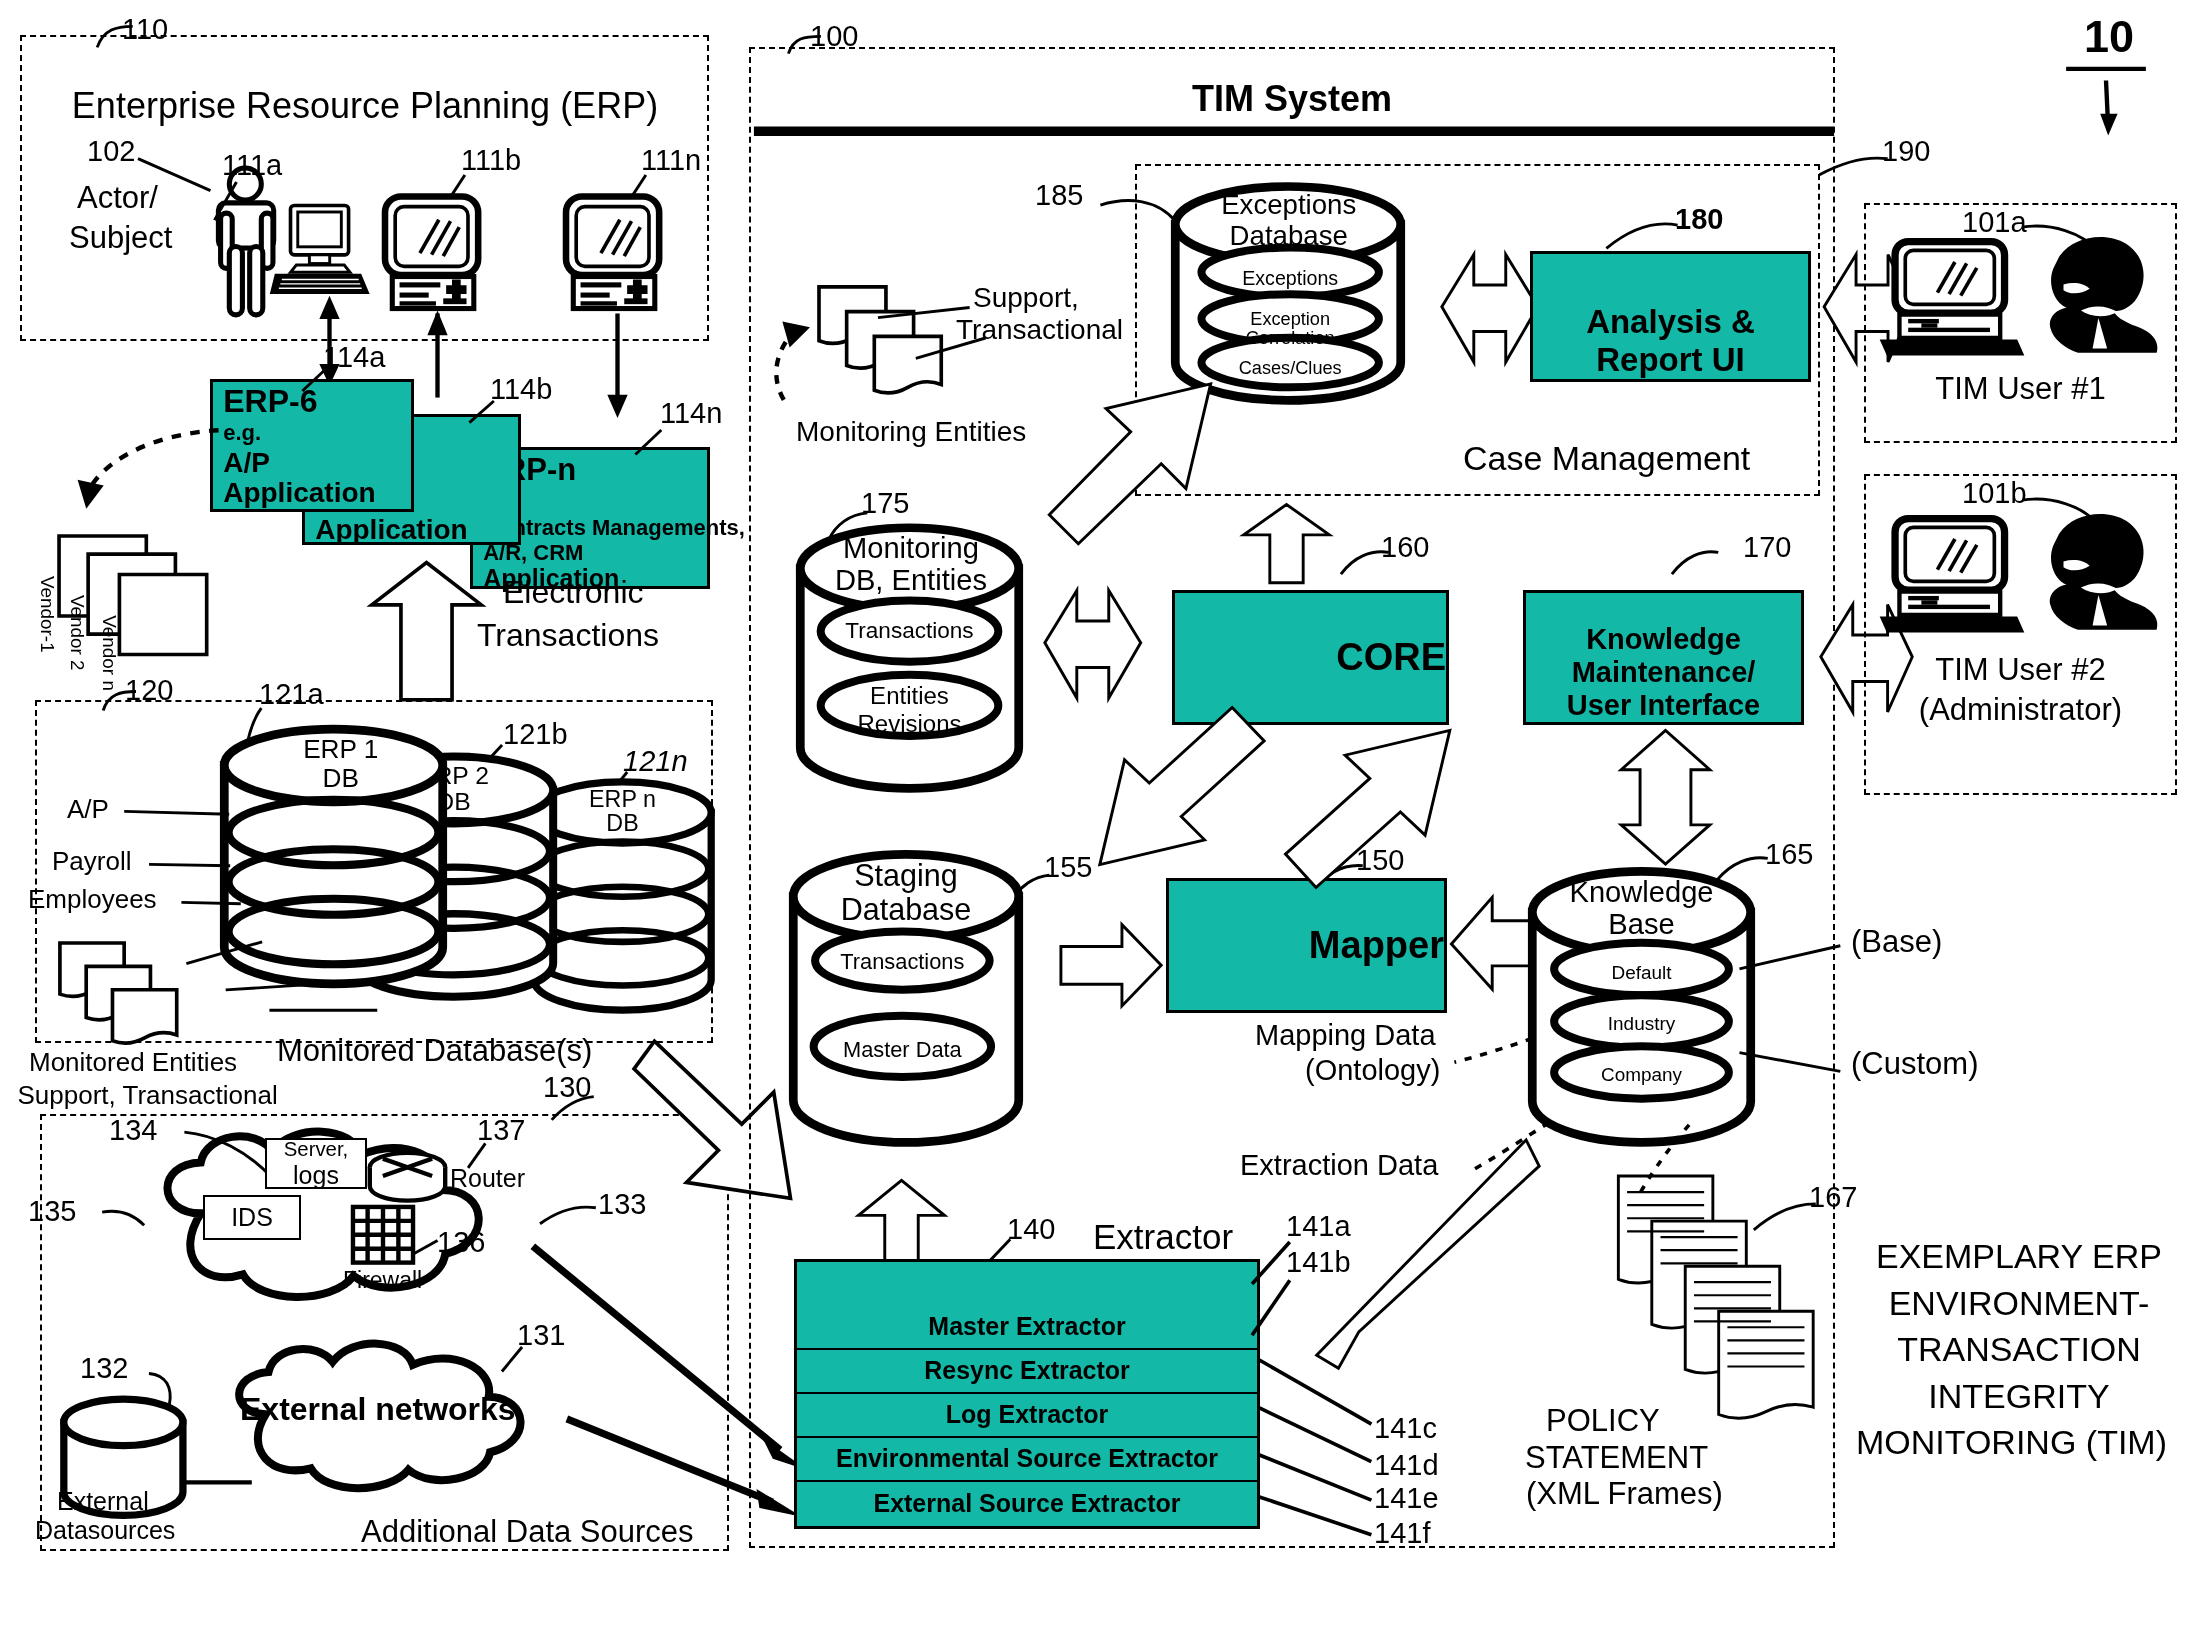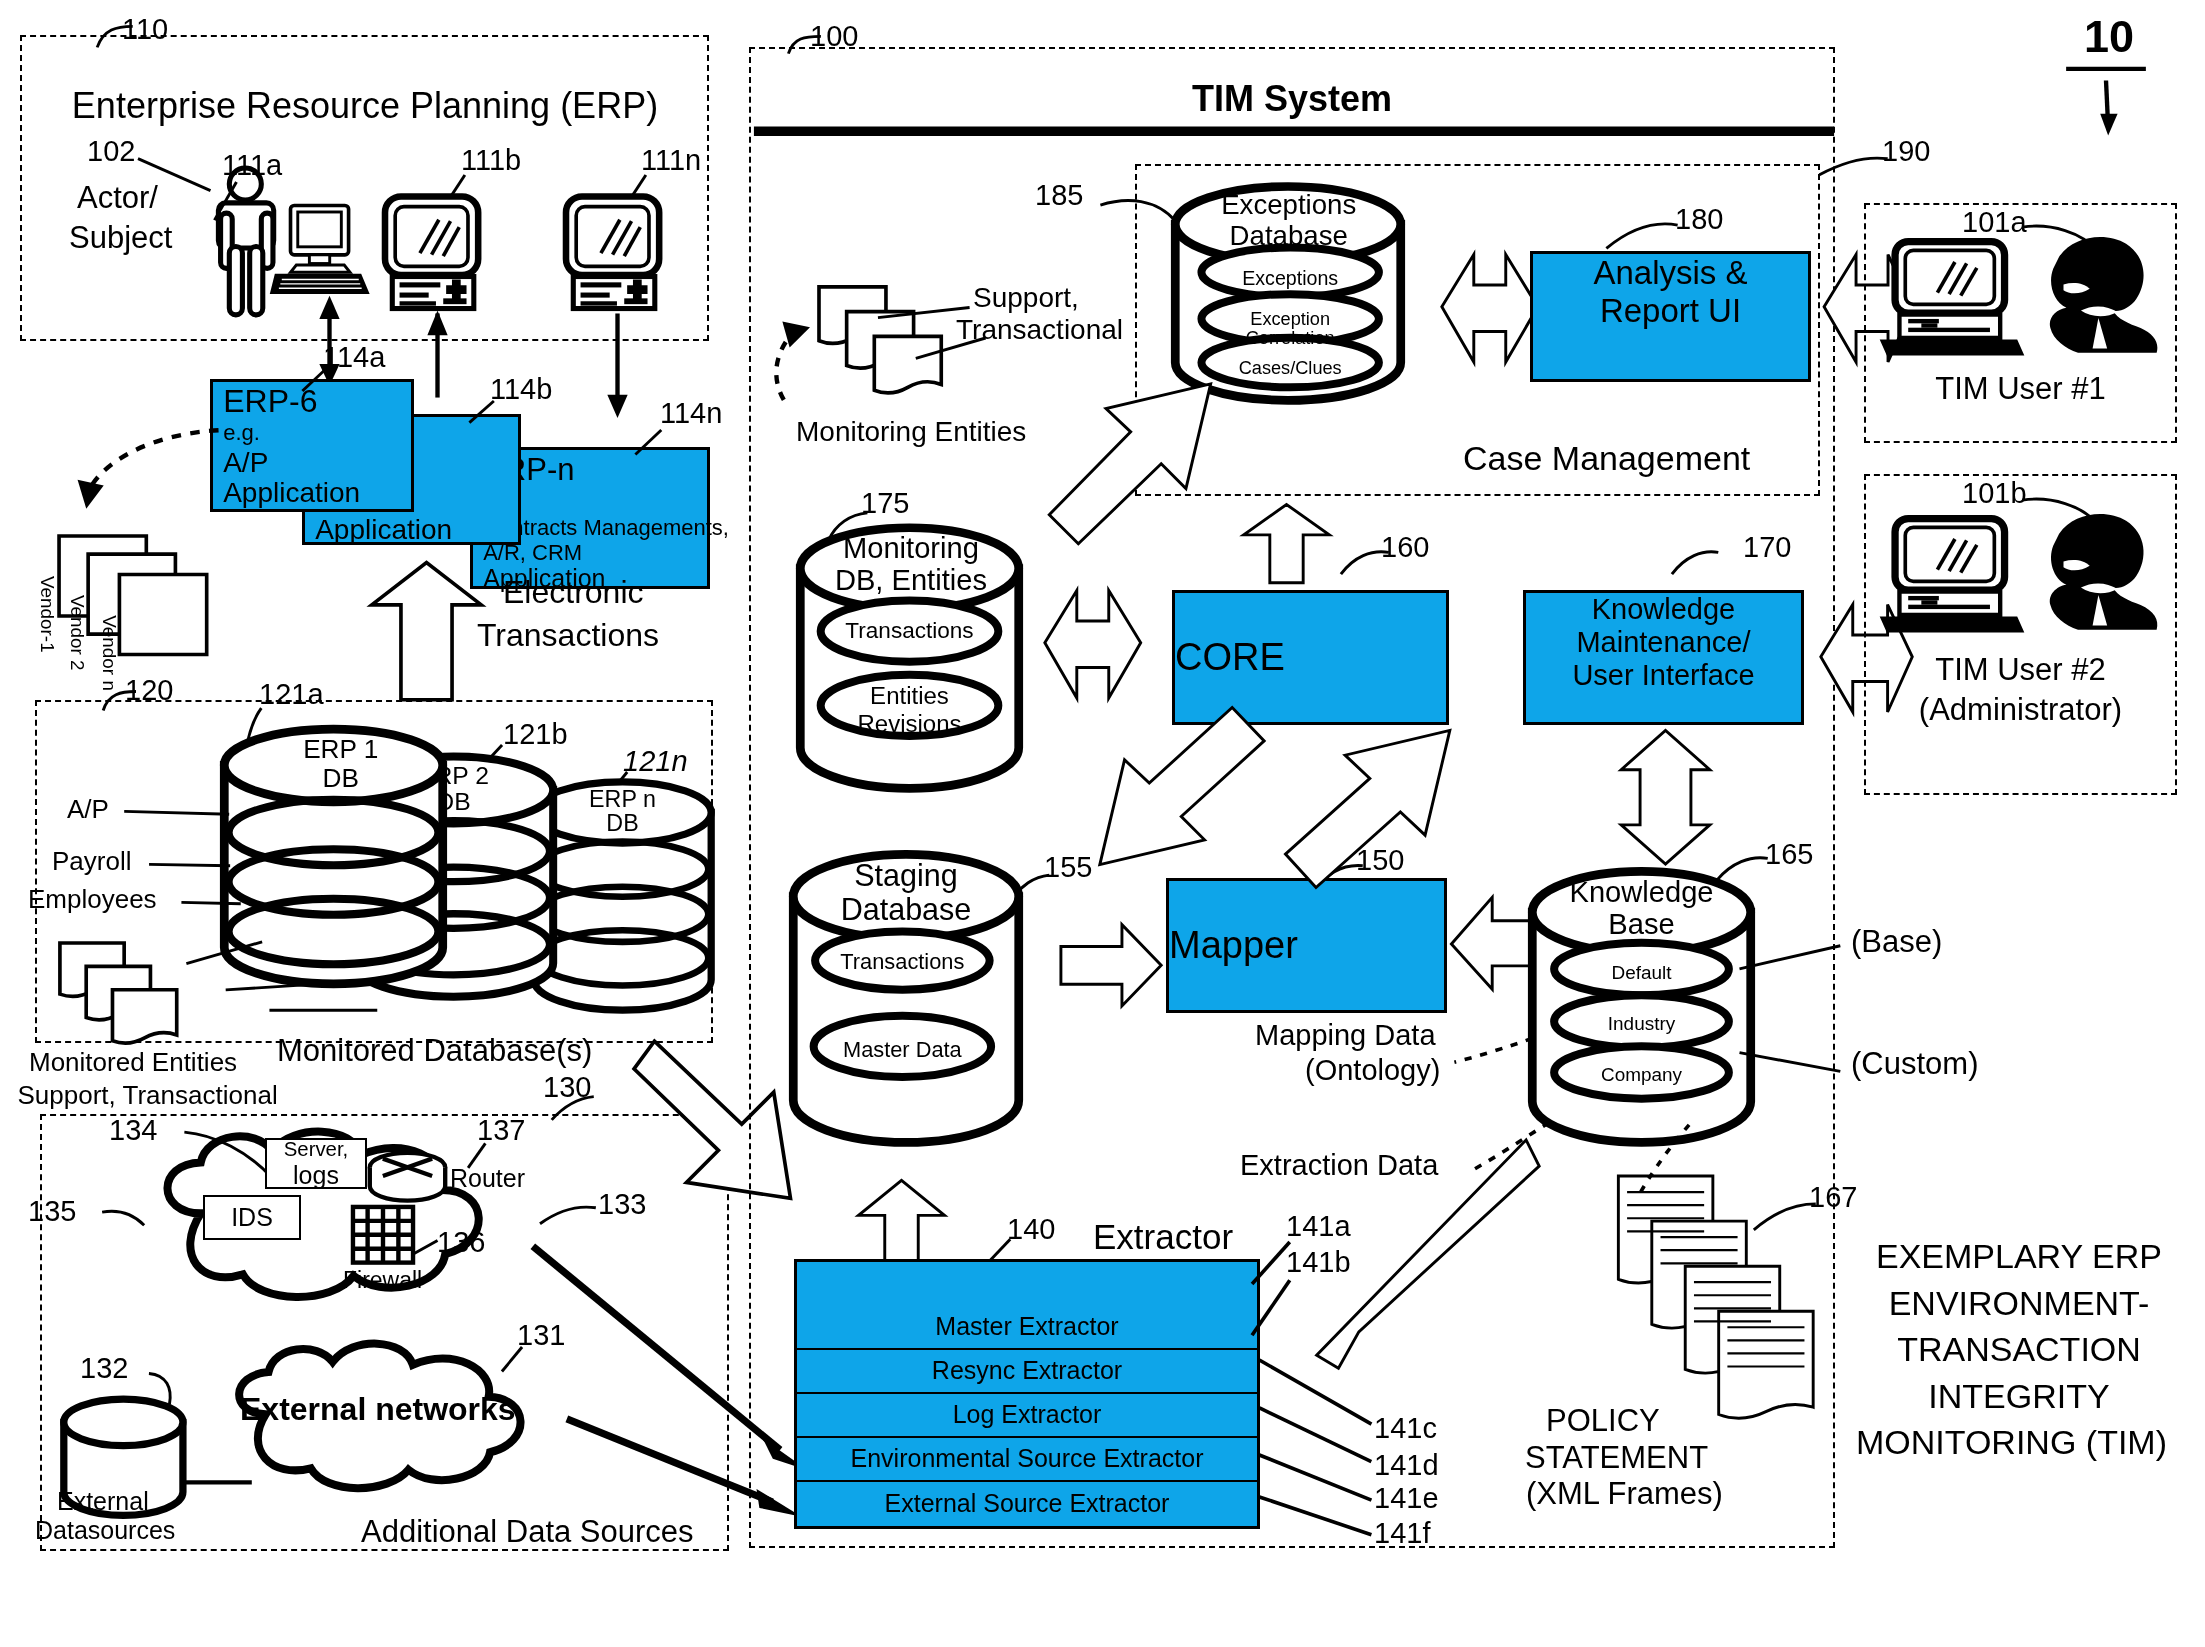--- a/index.html
+++ b/index.html
@@ -3,22 +3,22 @@
 <meta charset="utf-8">
 <style>
   html,body{margin:0;padding:0;background:#fff;}
   body{width:2205px;height:1648px;position:relative;
        font-family:"Liberation Sans", sans-serif;color:#000;overflow:hidden;}
   .abs{position:absolute;}
   .txt{position:absolute;white-space:pre;line-height:1.05;}
   .ctr{text-align:center;}
   
   .dashed{position:absolute;border:2.2px dashed #000;box-sizing:border-box;}
-  .solidbox{position:absolute;border:3.6px solid #000;box-sizing:border-box;background:#0ea5e9;
-            display:flex;align-items:center;justify-content:flex-start;text-align:center;}
+  .solidbox{position:absolute;border:3.6px solid #000;box-sizing:border-box;background:#14b8a6;
+            display:flex;align-items:center;justify-content:flex-end;text-align:center;font-weight:bold;}
   .thinbox{position:absolute;border:2.2px solid #000;box-sizing:border-box;background:#fff;
             display:flex;align-items:center;justify-content:center;text-align:center;}
   svg{position:absolute;overflow:visible;}
   .lead{position:absolute;font-size:29px;font-weight:400;}
 </style>
 </head>
 <body>
 
 <div class="txt" style="left:2084px;top:13px;font-size:45px;font-weight:700;">10</div>
 <svg style="left:2062px;top:66px;width:146px;height:87px;" viewBox="0 0 200 120" width="146" height="87">
@@ -387,21 +387,21 @@
   <text x="168" y="142" font-size="27" text-anchor="middle" font-family="Liberation Sans, sans-serif">Exceptions</text>
   <text x="168" y="196" font-size="25" text-anchor="middle" font-family="Liberation Sans, sans-serif">Exception</text>
   <text x="168" y="222" font-size="25" text-anchor="middle" font-family="Liberation Sans, sans-serif">Correlation</text>
   <text x="168" y="264" font-size="25" text-anchor="middle" font-family="Liberation Sans, sans-serif">Cases/Clues</text>
 </svg>
 
 <svg style="left:1436px;top:240px;width:109px;height:138px;" viewBox="0 0 150 190" width="109" height="138">
   <path d="M52,20 L8,92 L52,168 L52,126 L96,126 L96,168 L140,92 L96,20 L96,62 L52,62 Z" fill="#fff" stroke="#000" stroke-width="4"></path>
 </svg>
 
-<div class="lead" style="left:1675px;top:203px;">180</div>
+<div class="lead" style="left:1675px;top:203px;font-weight:bold;">180</div>
 <svg style="left:1602px;top:219px;width:80px;height:34px;" viewBox="0 0 110 46" width="80" height="34">
   <path d="M104,8 C72,2 40,12 6,40" stroke="#000" stroke-width="4" fill="none"></path>
 </svg>
 <div class="solidbox" style="left:1530px;top:251px;width:281px;height:131px;flex-direction:column;">
   <div style="font-size:33px;">Analysis &amp;</div>
   <div style="font-size:33px;">Report UI</div>
 </div>
 
 <svg style="left:1818px;top:240px;width:95px;height:138px;" viewBox="0 0 130 190" width="95" height="138">
   <path d="M52,20 L8,92 L52,168 L52,126 L96,126 L96,168 L130,92 L96,20 L96,62 L52,62 Z" fill="#fff" stroke="#000" stroke-width="4"></path>

